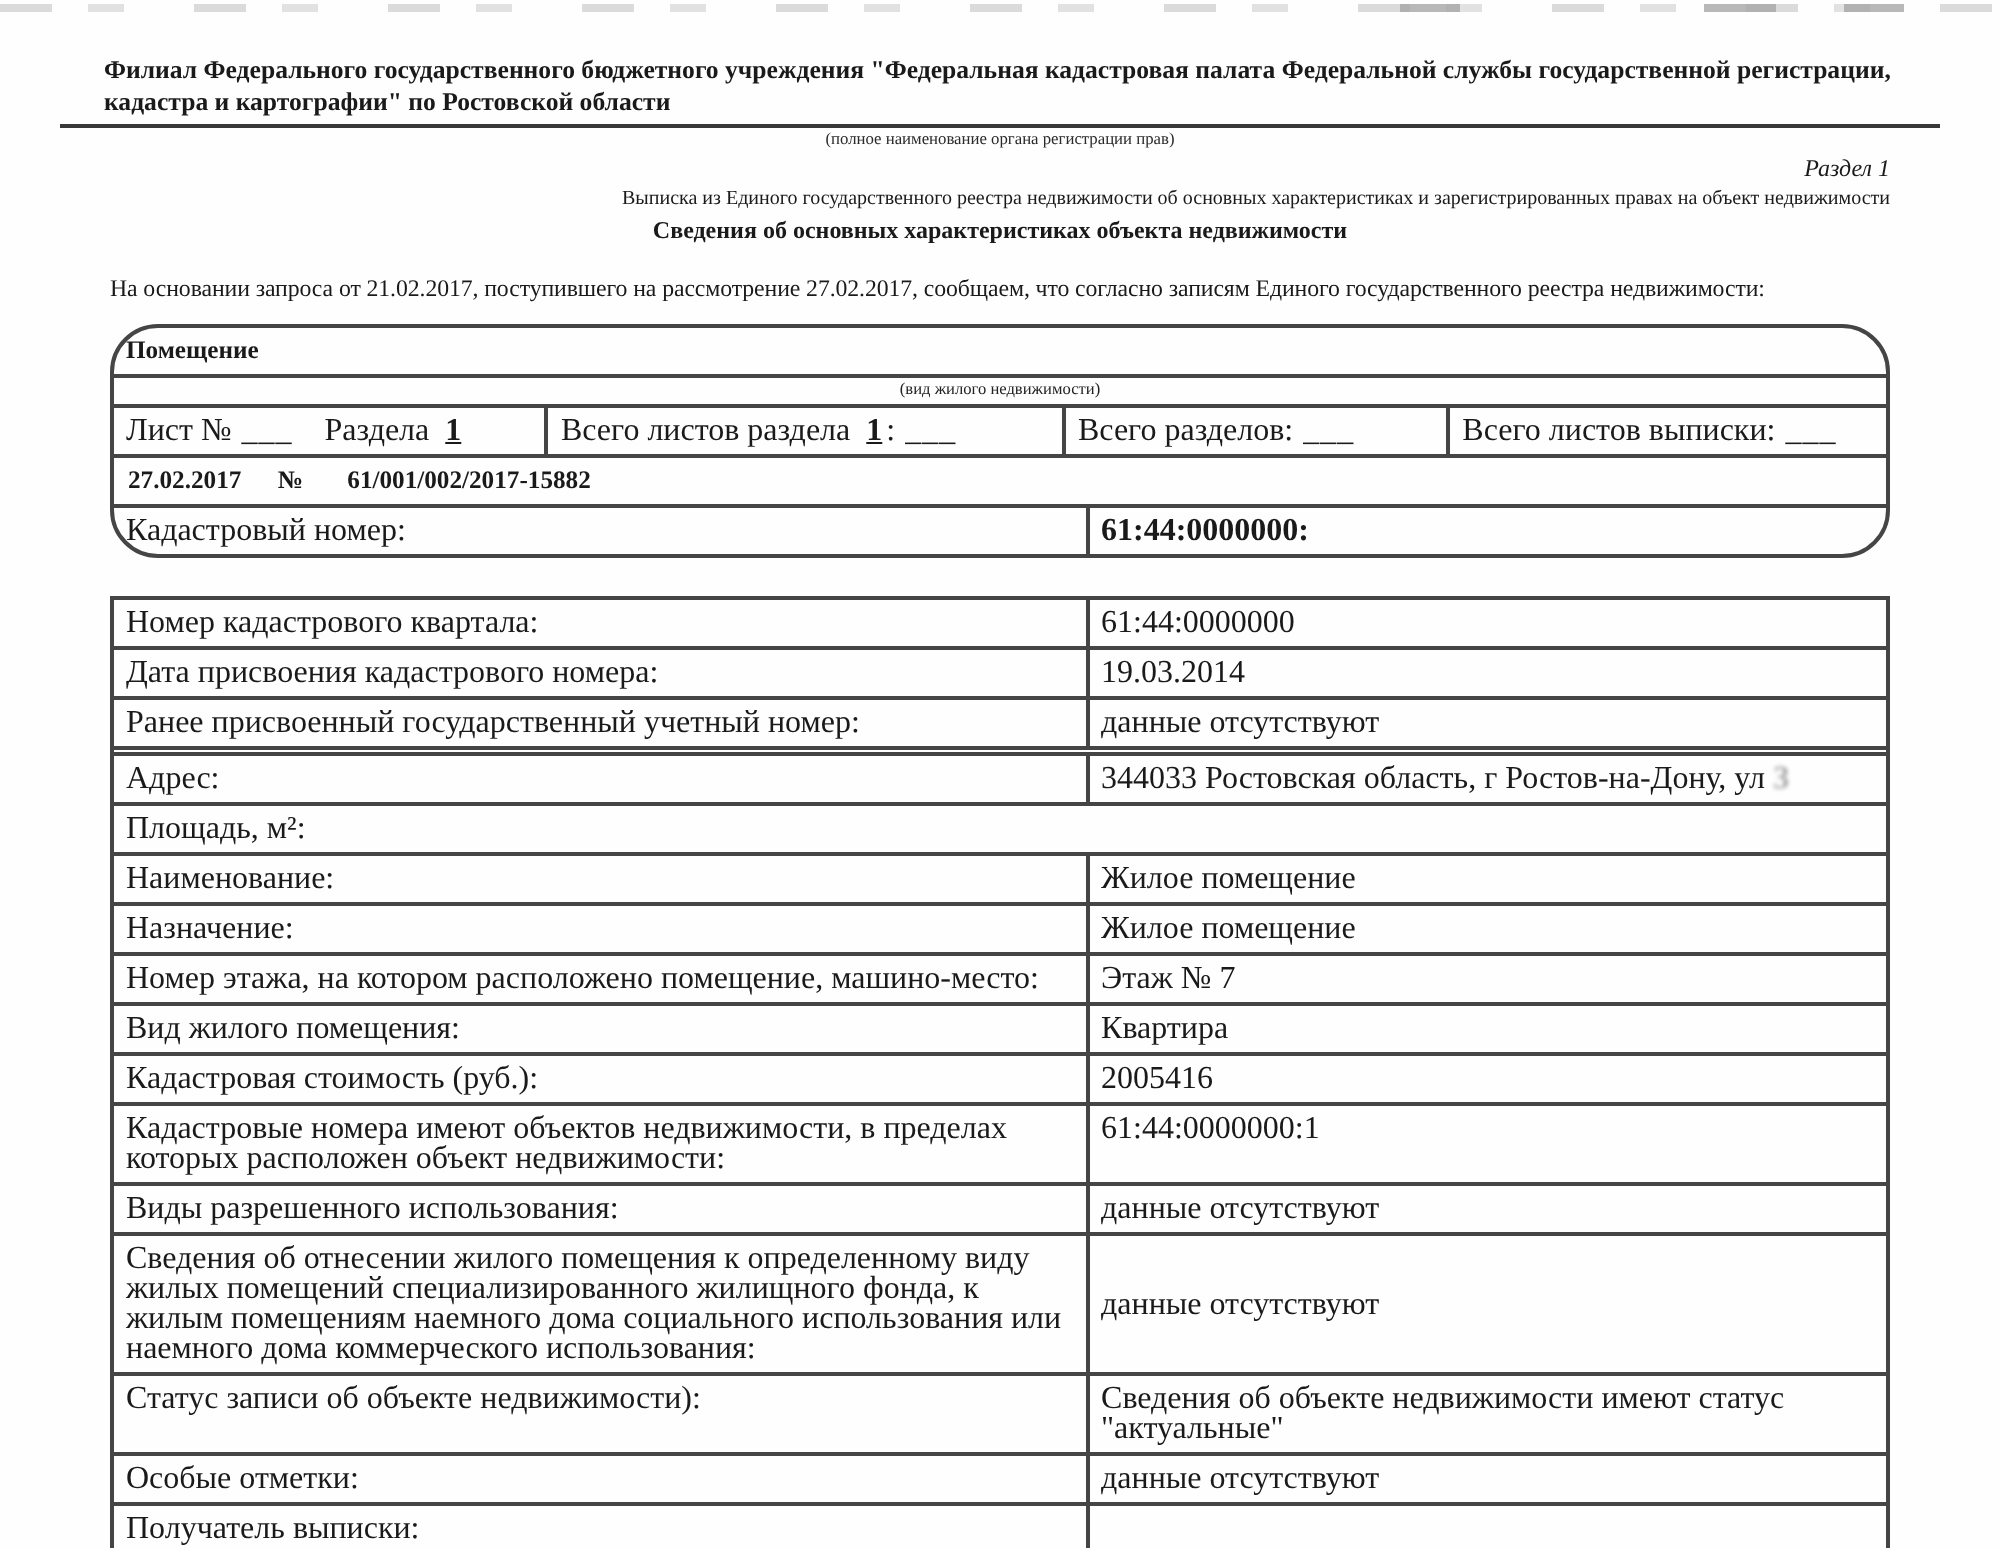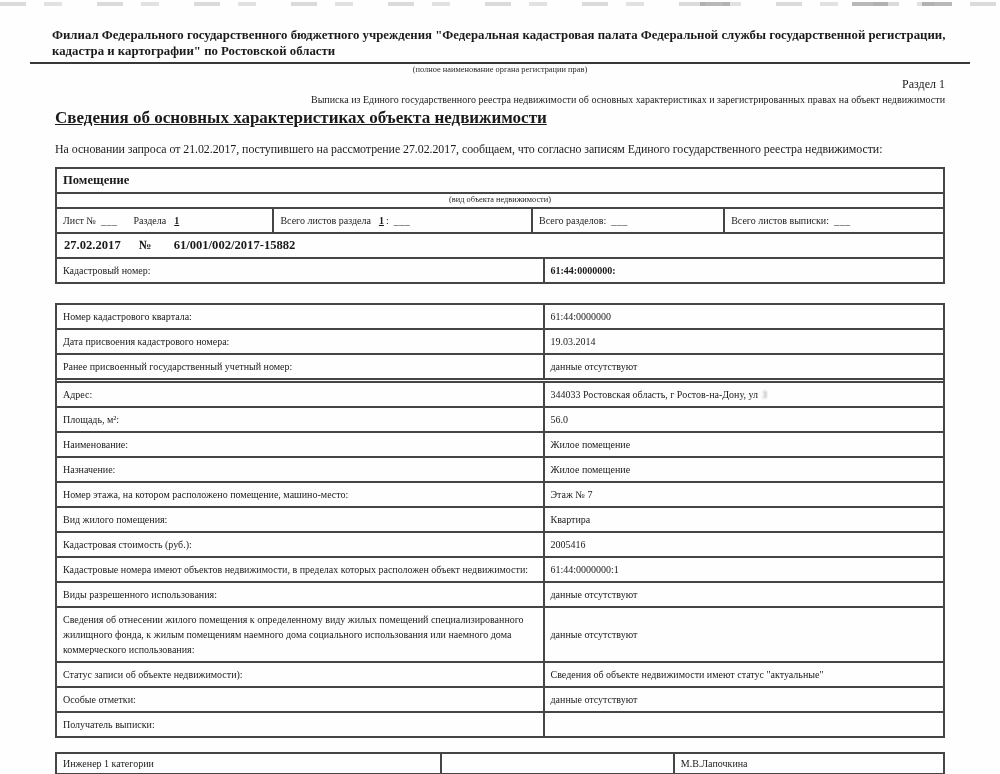--- a/index.html
+++ b/index.html
@@ -26,33 +26,33 @@
     padding: 27px 52px 0 52px;
     text-align: left;
     font-weight: bold;
     font-size: 12.8px;
     line-height: 16px;
   }
   .rule { margin: 3px 30px 0 30px; border-top: 2px solid #383838; }
   .org-caption { text-align: center; font-size: 8.4px; color: #2a2a2a; margin-top: 1px; }
 
   .inner { margin: 0 55px; }
-  .section-label { text-align: right; font-size: 12px; margin-top: 3px; }
+  .section-label { text-align: right; font-size: 12px; margin-top: 3px; font-style: italic; }
   .title1 { text-align: right; font-size: 10px; margin-top: 2px; white-space: nowrap; }
-  .title2 { font-size: 17px; font-weight: bold; margin-top: 3px; text-decoration: underline; }
+  .title2 { text-align: center; font-size: 12px; font-weight: bold; margin-top: 3px; }
   .intro  { font-size: 11.9px; margin-top: 14px; white-space: nowrap; letter-spacing: -0.05px; }
 
   
   .tbl { border: 2px solid #454545; background: #fefefe; }
   .trow { display: flex; border-top: 2px solid #454545; }
   .trow:first-child { border-top: none; }
-  .tcell { padding: 4px 6px; font-size: 10px; line-height: 15px; }
-
-  
-  .tbl1 { margin-top: 10px; }
+  .tcell { padding: 4px 6px; font-size: 16px; line-height: 15px; }
+
+  
+  .tbl1 { margin-top: 10px; border-radius: 24px; }
   .t1-object .tcell { font-weight: bold; font-size: 12.6px; width: 100%; }
   .t1-caption { justify-content: center; }
   .t1-caption .tcell { font-size: 8.3px; padding: 1px 4px 2px 4px; line-height: 10px; color: #222; }
   .t1-sheets .tcell { display: flex; align-items: baseline; }
   .t1-sheets .c1 { width: 25%; }
   .t1-sheets .c2 { width: 30%; border-left: 2px solid #454545; }
   .t1-sheets .c3 { width: 19.5%; border-left: 2px solid #454545; }
   .t1-sheets .c4 { width: 25.5%; border-left: 2px solid #454545; margin-left: 24px; }
   .blank { letter-spacing: 0.5px; margin-left: 5px; }
   .num-u { font-weight: bold; text-decoration: underline; margin-left: 6px; padding: 0 2px; }
@@ -96,21 +96,21 @@
     <div class="section-label">Раздел 1</div>
     <div class="title1">Выписка из Единого государственного реестра недвижимости об основных характеристиках и зарегистрированных правах на объект недвижимости</div>
     <div class="title2">Сведения об основных характеристиках объекта недвижимости</div>
     <div class="intro">На основании запроса от 21.02.2017, поступившего на рассмотрение 27.02.2017, сообщаем, что согласно записям Единого государственного реестра недвижимости:</div>
 
     <div class="tbl tbl1">
       <div class="trow t1-object">
         <div class="tcell">Помещение</div>
       </div>
       <div class="trow t1-caption">
-        <div class="tcell">(вид объекта недвижимости)</div>
+        <div class="tcell">(вид жилого недвижимости)</div>
       </div>
       <div class="trow t1-sheets">
         <div class="tcell c1">
           <span>Лист №</span>
           <span class="blank">___</span>
           <span class="gap-l">Раздела</span>
           <span class="num-u">1</span>
         </div>
         <div class="tcell c2">
           <span>Всего листов раздела</span>
@@ -156,21 +156,20 @@
       <div class="t2sep"></div>
       <div class="trow">
         <div class="tcell cell-label">Адрес:</div>
         <div class="tcell cell-value">
           <span>344033 Ростовская область, г Ростов-на-Дону, ул</span>
           <span class="blur-char">З</span>
         </div>
       </div>
       <div class="trow">
         <div class="tcell cell-label">Площадь, м²:</div>
-        <div class="tcell cell-value">56.0</div>
       </div>
       <div class="trow">
         <div class="tcell cell-label">Наименование:</div>
         <div class="tcell cell-value">Жилое помещение</div>
       </div>
       <div class="trow">
         <div class="tcell cell-label">Назначение:</div>
         <div class="tcell cell-value">Жилое помещение</div>
       </div>
       <div class="trow">

